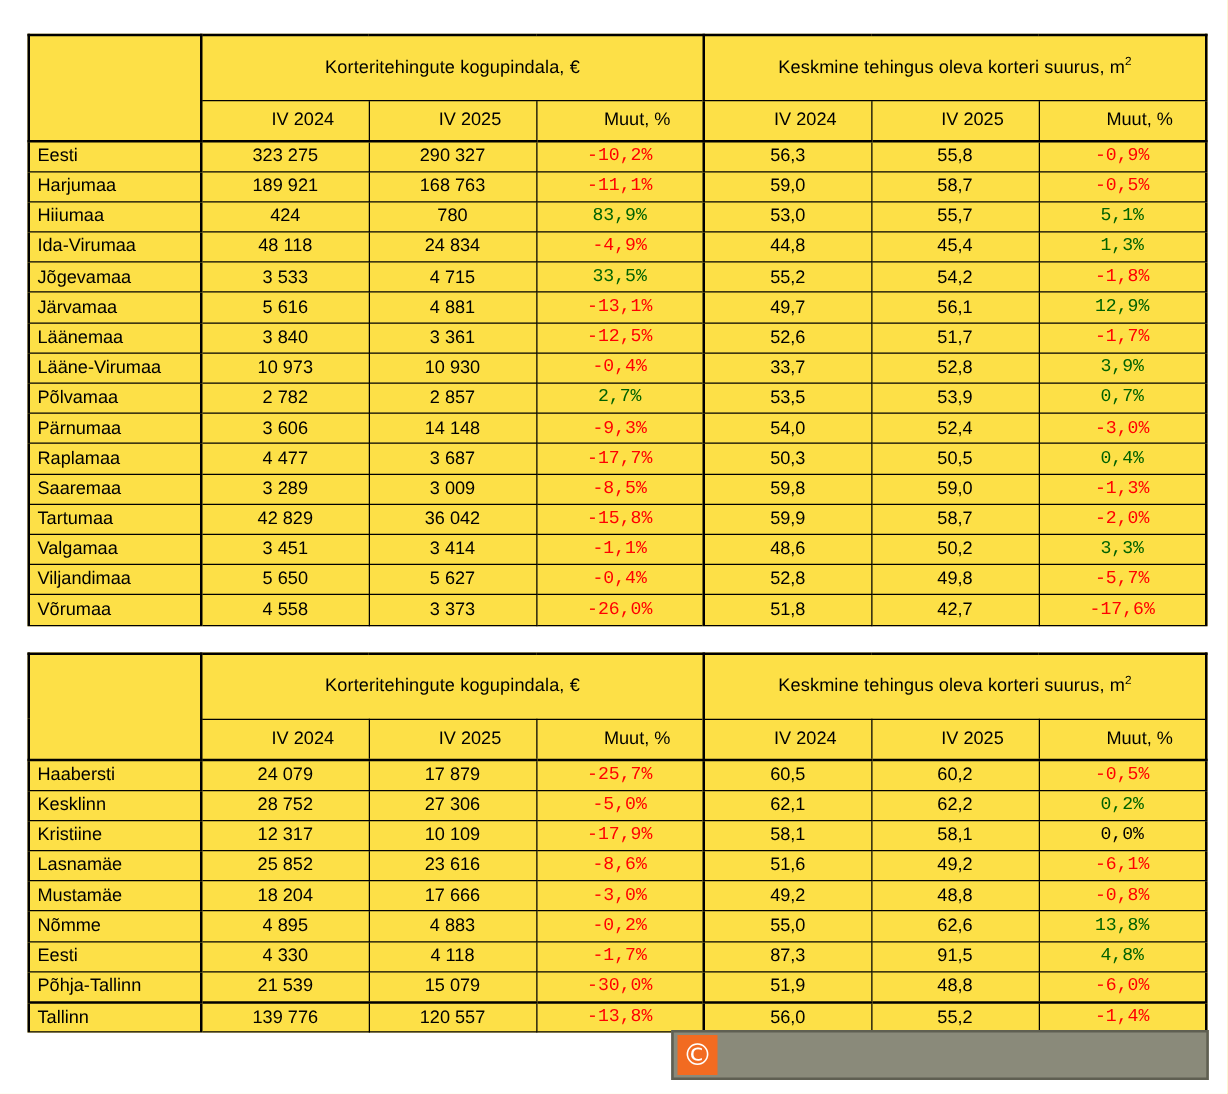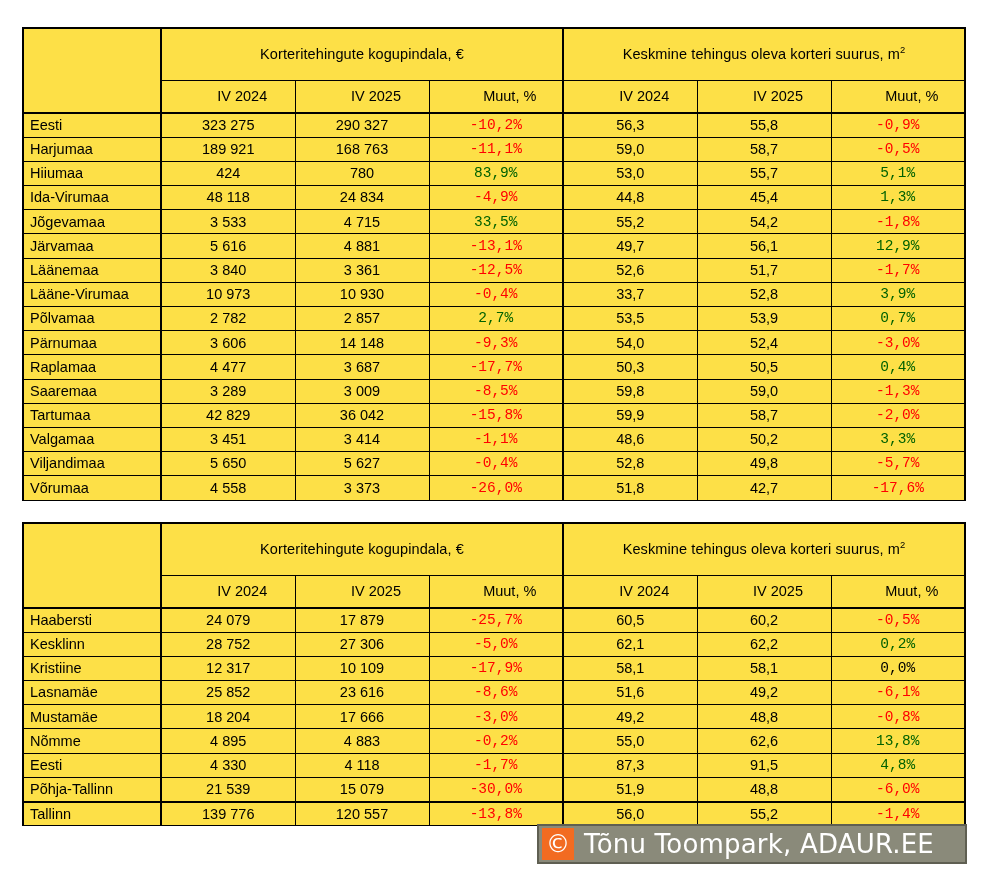--- a/index.html
+++ b/index.html
@@ -429,16 +429,15 @@
             <td class="num bd-thin-b bd-thin-r bd-out-b b" style="border-top: 2.5px solid rgb(0, 0, 0);">55,2</td>
             <td class="pct bd-thin-b bd-out-r bd-out-b neg b" style="border-top: 2.5px solid rgb(0, 0, 0);">-1,4%</td>
           </tr>
         </tbody>
     </table>
   </div>
 
 
   <div class="logo">
     <div class="logo-c">©</div>
-    <div class="logo-text">Tõnu Toompark, ADAUR.EE</div>
   </div>
 
 </div>
 
 </body></html>

